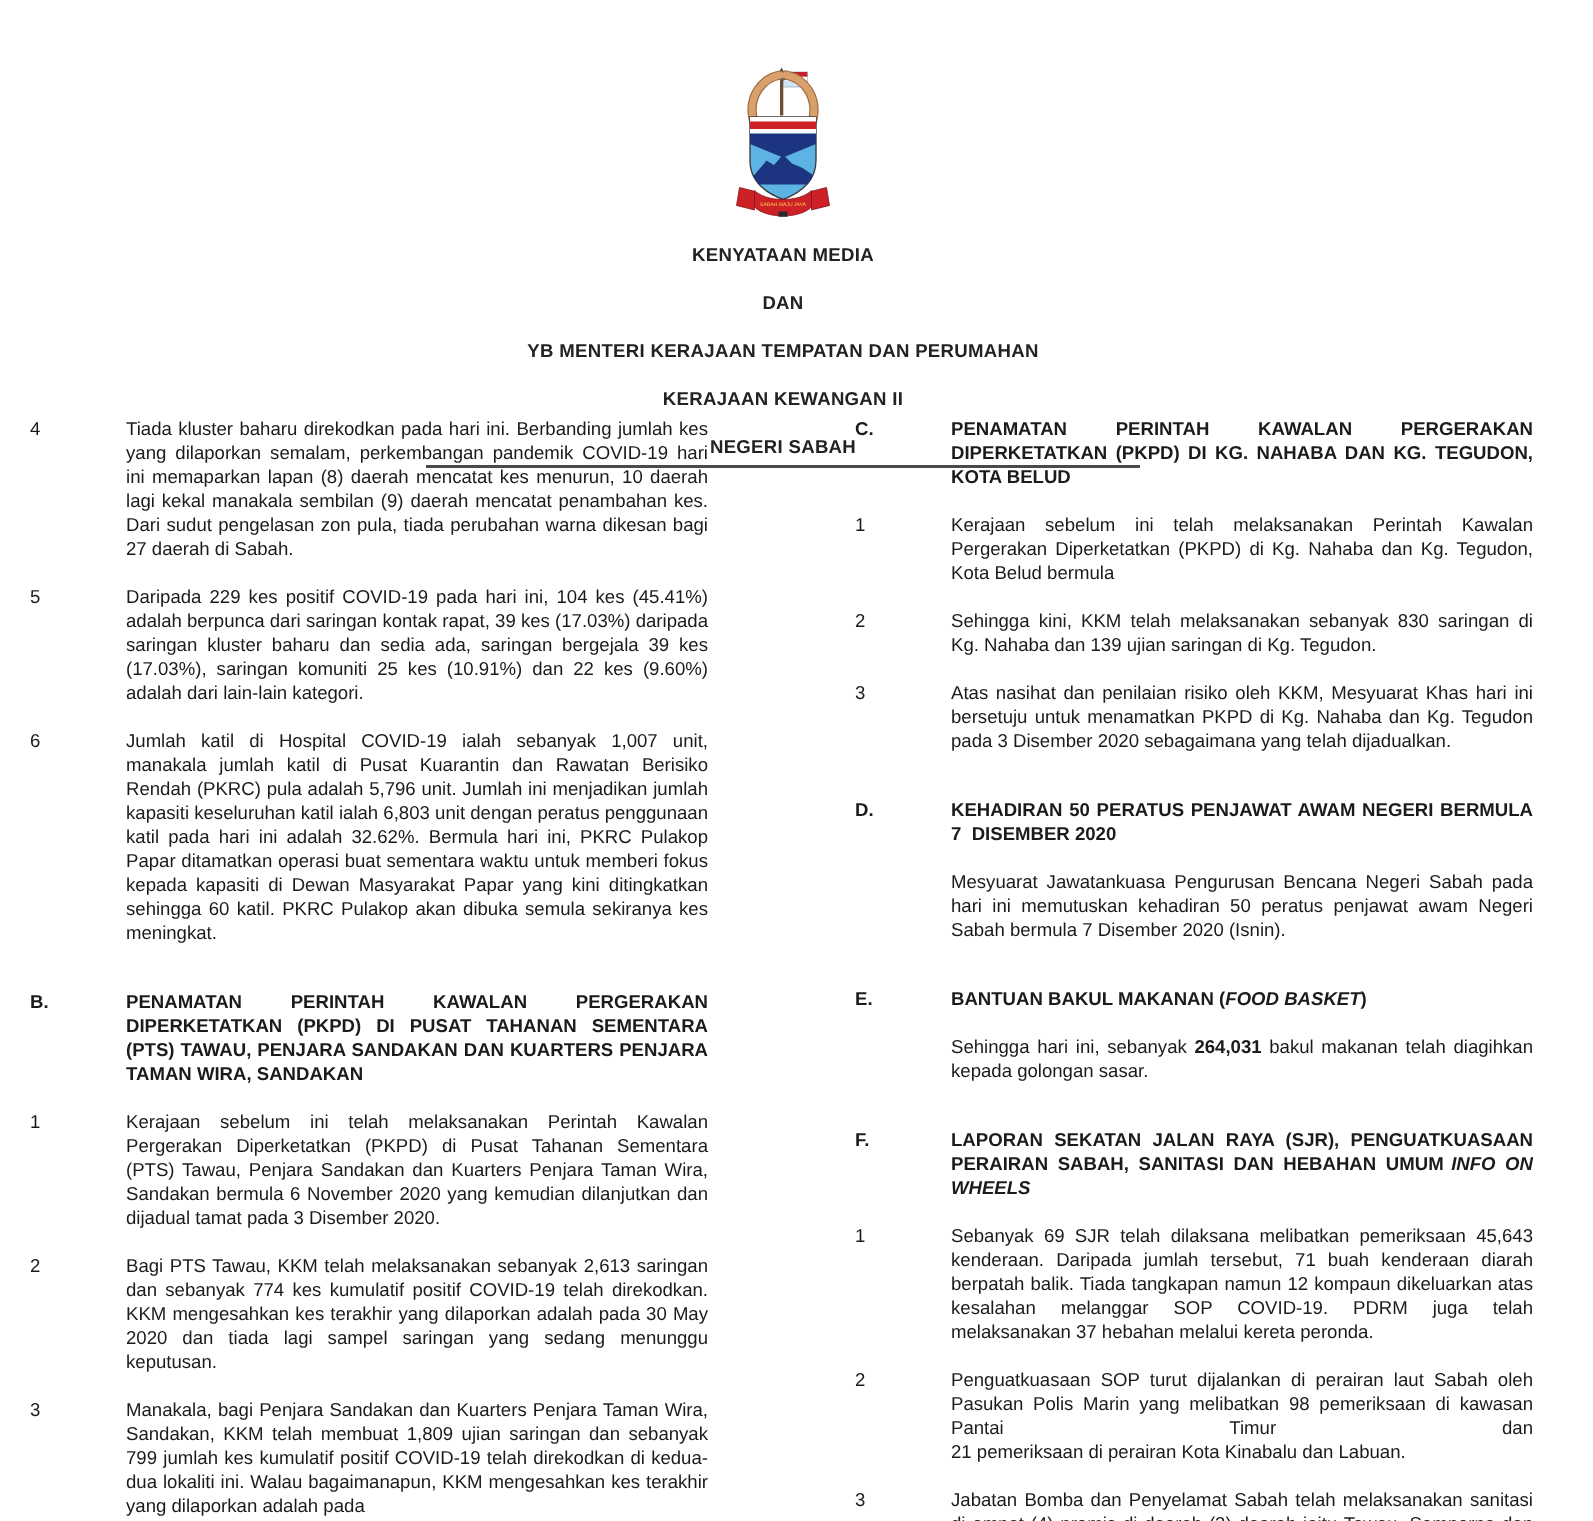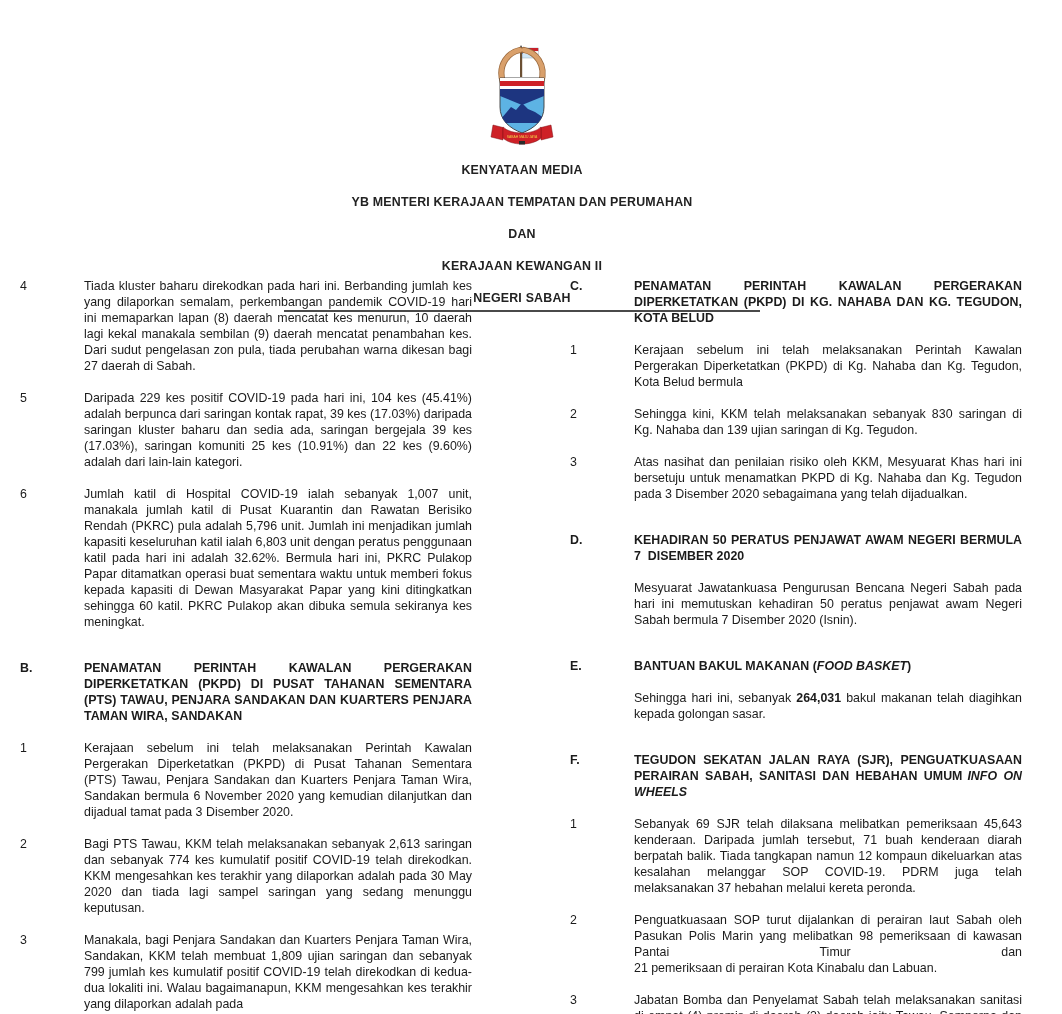--- a/index.html
+++ b/index.html
@@ -64,22 +64,22 @@
       </g>
       <g>
         <path d="M10,80 L20,82.5 L20,95 L8,92 Z" fill="#ce2127" stroke="#7d1016" stroke-width="0.5"></path>
         <path d="M68,80 L58,82.5 L58,95 L70,92 Z" fill="#ce2127" stroke="#7d1016" stroke-width="0.5"></path>
         <path d="M20,82 C28,90 50,90 58,82 L58,93 C50,101 28,101 20,93 Z" fill="#ce2127" stroke="#7d1016" stroke-width="0.5"></path>
         <text x="39" y="92.5" font-size="3.4" fill="#f3cf45" text-anchor="middle" font-family="Liberation Sans, sans-serif">SABAH MAJU JAYA</text>
       </g>
       <rect x="36" y="96" width="6" height="3.5" fill="#2a2a2a"></rect>
     </svg>
     <div class="hdr-line">KENYATAAN MEDIA</div>
+    <div class="hdr-line">DAN</div>
     <div class="hdr-line">YB MENTERI KERAJAAN TEMPATAN DAN PERUMAHAN</div>
-    <div class="hdr-line">DAN</div>
     <div class="hdr-line">KERAJAAN KEWANGAN II</div>
     <div class="hdr-line">NEGERI SABAH</div>
     <div class="rule"></div>
   </header>
 
   <section class="col col-left">
     <div class="item">
       <span class="num">4</span>
       <p class="txt">Tiada kluster baharu direkodkan pada hari ini. Berbanding jumlah kes yang dilaporkan semalam, perkembangan pandemik COVID-19 hari ini memaparkan lapan (8) daerah mencatat kes menurun, 10 daerah lagi kekal manakala sembilan (9) daerah mencatat penambahan kes. Dari sudut pengelasan zon pula, tiada perubahan warna dikesan bagi 27 daerah di Sabah.</p>
     </div>
@@ -149,21 +149,21 @@
     <div class="item bold sect">
       <span class="num">E.</span>
       <p class="txt"><span>BANTUAN BAKUL MAKANAN (</span><i>FOOD BASKET</i><span>)</span></p>
     </div>
     <div class="item">
       <span class="num"></span>
       <p class="txt"><span>Sehingga hari ini, sebanyak </span><b>264,031</b><span> bakul makanan telah diagihkan kepada golongan sasar.</span></p>
     </div>
     <div class="item bold sect">
       <span class="num">F.</span>
-      <p class="txt"><span>TEGUDON SEKATAN JALAN RAYA (SJR), PENGUATKUASAAN PERAIRAN SABAH, SANITASI DAN HEBAHAN UMUM</span><i class="ml">INFO ON WHEELS</i></p>
+      <p class="txt"><span>LAPORAN SEKATAN JALAN RAYA (SJR), PENGUATKUASAAN PERAIRAN SABAH, SANITASI DAN HEBAHAN UMUM</span><i class="ml">INFO ON WHEELS</i></p>
     </div>
     <div class="item">
       <span class="num">1</span>
       <p class="txt">Sebanyak 69 SJR telah dilaksana melibatkan pemeriksaan 45,643 kenderaan. Daripada jumlah tersebut, 71 buah kenderaan diarah berpatah balik. Tiada tangkapan namun 12 kompaun dikeluarkan atas kesalahan melanggar SOP COVID-19. PDRM juga telah melaksanakan 37 hebahan melalui kereta peronda.</p>
     </div>
     <div class="item">
       <span class="num">2</span>
       <div class="txt">
         <p class="jlast">Penguatkuasaan SOP turut dijalankan di perairan laut Sabah oleh Pasukan Polis Marin yang melibatkan 98 pemeriksaan di kawasan Pantai Timur dan</p>
         <p>21 pemeriksaan di perairan Kota Kinabalu dan Labuan.</p>

